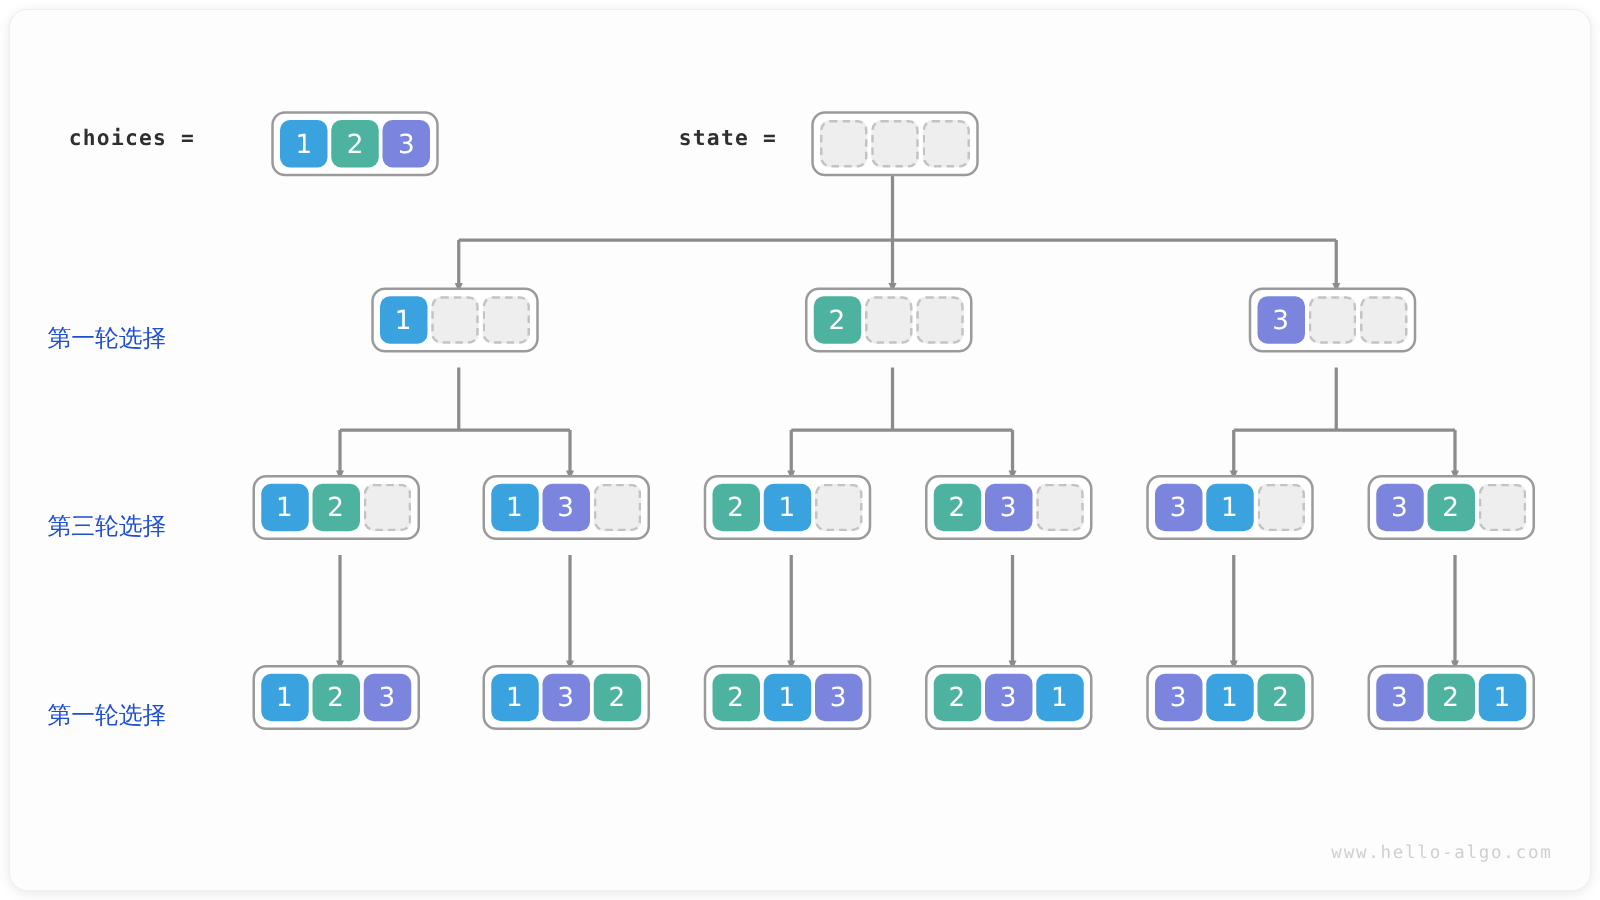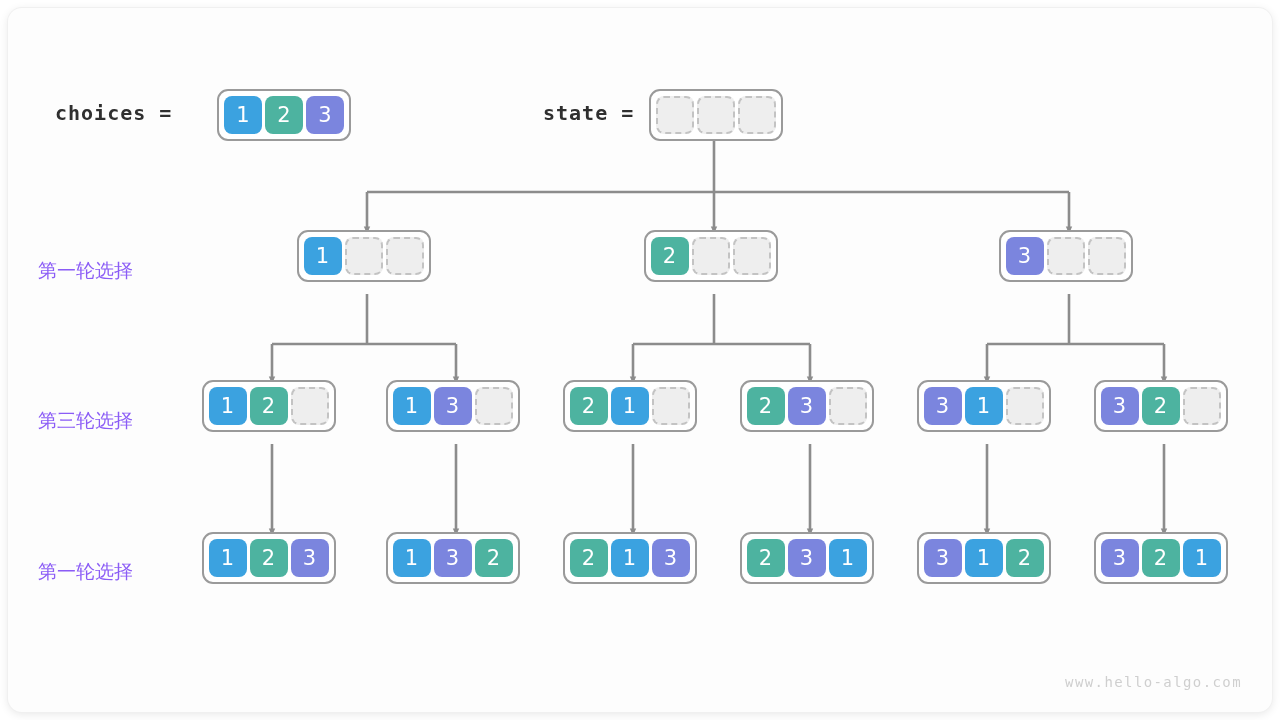--- a/index.html
+++ b/index.html
@@ -17,30 +17,30 @@
     box-shadow:0 0 0 1px #f0f0f0, 0 2px 10px rgba(0,0,0,0.10);
     overflow:hidden;
   }
   svg.wires{position:absolute;left:0;top:0;width:1264px;height:704px;pointer-events:none;}
 
   
   .hdr-label{
     position:absolute;
     font-family:"DejaVu Sans Mono","Liberation Mono",monospace;
     font-weight:bold;
-    font-size:20px;
+    font-size:17px;
     color:#2f2f2f;
     letter-spacing:1px;
     white-space:nowrap;
   }
   .row-label{
     position:absolute;
     font-family:"Liberation Sans","DejaVu Sans",sans-serif;
     font-size:19px;
-    color:#8b5cf6;
+    color:#1d4ed8;
     white-space:nowrap;
     text-align:right;
   }
   .watermark{
     position:absolute;
     right:30px;bottom:22px;
     font-family:"DejaVu Sans Mono","Liberation Mono",monospace;
     font-size:14px;
     color:#cfcfcf;
     letter-spacing:1.4px;

